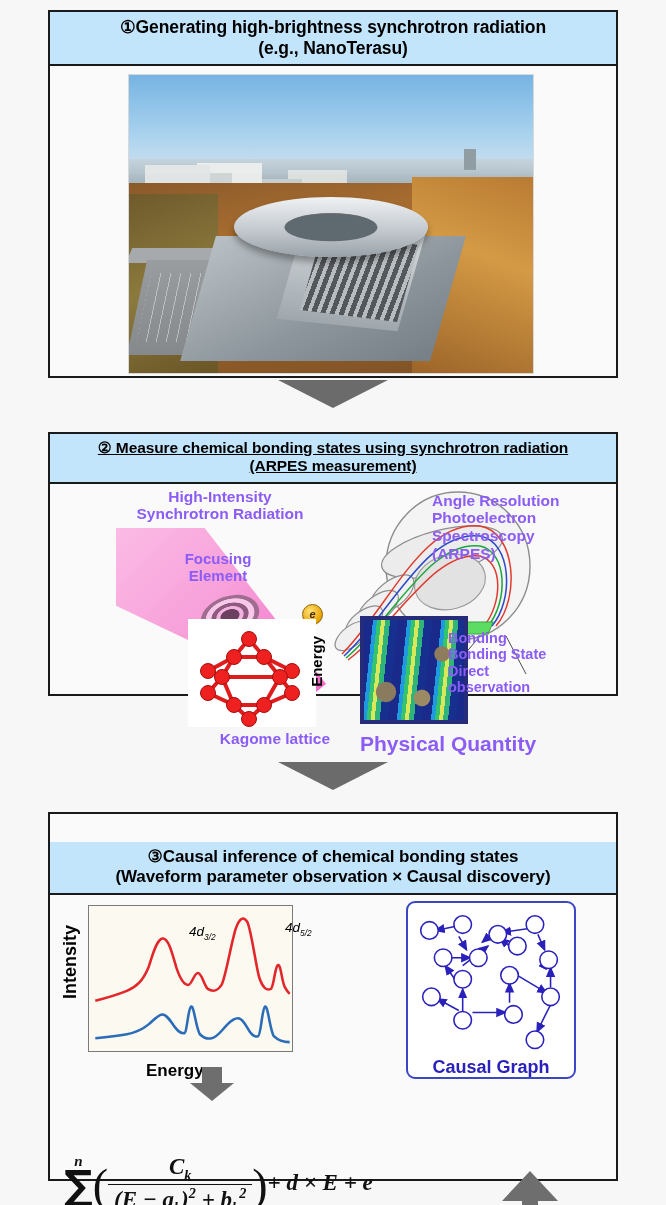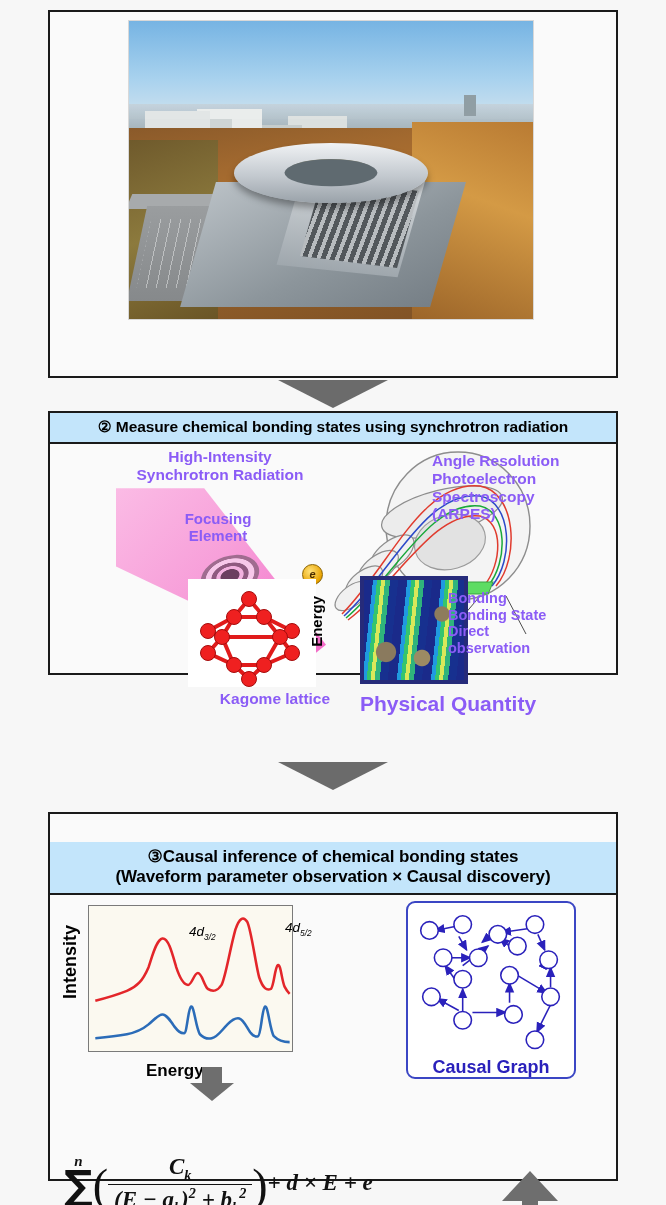--- a/index.html
+++ b/index.html
@@ -22,21 +22,21 @@
     border-bottom:2px solid #1a1a1a;
     text-align:center;
     font-weight:bold;
     color:#000;
     line-height:1.18;
     padding:5px 4px 6px;
     letter-spacing:-0.1px;
   }
   #panel-1{top:10px;height:368px;}
   #panel-1 .panel-header{font-size:17.5px;}
-  #panel-2{top:411px;height:264px;}
+  #panel-2{top:432px;height:264px;text-decoration:underline;}
   #panel-2 .panel-header{font-size:15.5px;}
   #panel-3{top:812px;height:369px;}
   #panel-3 .panel-header{font-size:17px;margin-top:28px;}
   .panel-body{position:relative;width:100%;}
 
   
   .down-arrow{
     position:absolute;left:50%;transform:translateX(-50%);
     width:0;height:0;
     border-left:55px solid transparent;
@@ -174,20 +174,24 @@
   .sum .big{display:block;font-size:40px;line-height:.78;font-style:normal;font-family:"DejaVu Sans",sans-serif;}
   .paren{font-size:46px;font-weight:normal;vertical-align:middle;font-style:normal;}
   sub{font-size:.62em;}
   sup{font-size:.62em;}
   .elbow{position:absolute;left:370px;top:276px;width:185px;height:62px;}
 </style>
 </head>
 <body>
 
 <div class="panel" id="panel-1">
+  <div class="panel-header">
+    <div>①Generating high-brightness synchrotron radiation</div>
+    <div>(e.g., NanoTerasu)</div>
+  </div>
   <div class="panel-body" style="height:302px">
     <div class="photo-wrap">
       <div class="ph-sky"></div>
       <div class="ph-city">
           <div class="ph-tower"></div>
         </div>
       <div class="ph-forest"></div>
       <div class="ph-forest-l"></div>
       <div class="ph-forest-r"></div>
       <div class="ph-road"></div>
@@ -201,20 +205,21 @@
       </div>
     </div>
   </div>
 </div>
 
 <div class="down-arrow" id="arrow-1-2"></div>
 
 <div class="panel" id="panel-2">
   <div class="panel-header">
     <div>② Measure chemical bonding states using synchrotron radiation</div>
+    <div>(ARPES measurement)</div>
   </div>
   <div class="panel-body" style="height:286px">
     <div class="p2-stage">
 
       <div class="beam"></div>
       <div class="focus-el"></div>
 
       <svg class="analyzer" viewBox="0 0 215 190">
         <ellipse cx="128" cy="80" rx="72" ry="74" fill="#f4f4f4" stroke="#8d8d8d" stroke-width="1.4"></ellipse>
         <ellipse cx="112" cy="66" rx="62" ry="22" fill="#ececec" stroke="#8d8d8d" stroke-width="1.2" transform="rotate(-14 112 66)"></ellipse>

